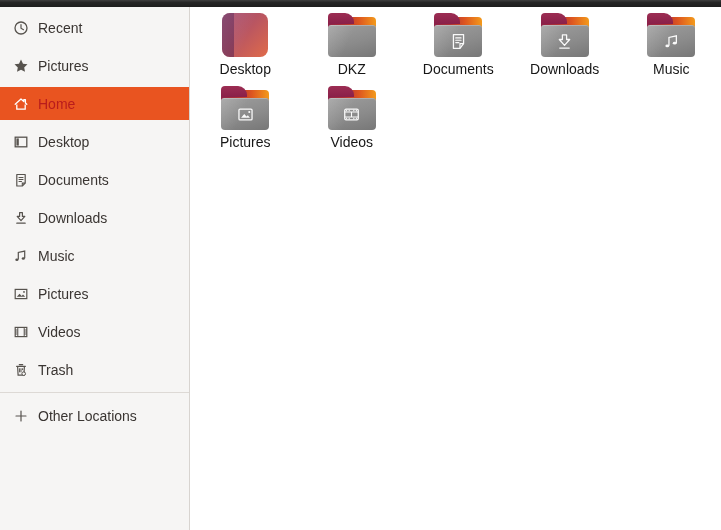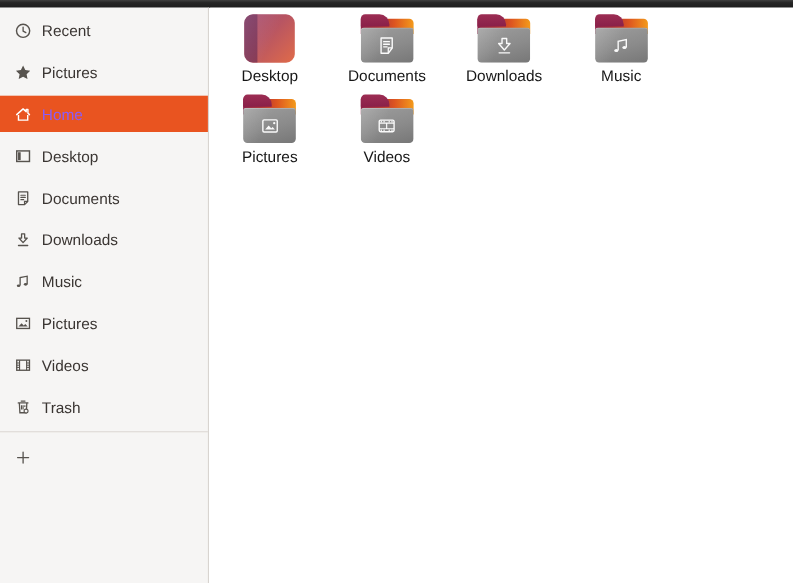--- a/index.html
+++ b/index.html
@@ -21,21 +21,21 @@
   .sidebar {
     position:absolute; top:7px; left:0; bottom:0; width:190px;
     background:#f6f5f4; border-right:1px solid #d8d4d0;
     display:flex; flex-direction:column;
   }
   .sb-list { list-style:none; padding-top:2px; }
   .sb-item {
     position:relative; height:38px; display:flex; align-items:center;
     color:#3a3532; font-size:14px; cursor:pointer;
   }
-  .sb-item.active { color:#8b5cf6; }
+  .sb-item.active { color:#b91c1c; }
   .sb-item.active::before {
     content:""; position:absolute; left:0; right:0; top:2px; bottom:3px;
     background:#e95420;
   }
   .sb-icon {
     position:relative; z-index:1; width:16px; height:16px;
     margin-left:13px; margin-right:9px; color:#57534e; flex:none;
   }
   .sb-item.active .sb-icon { color:#ffffff; }
   .sb-icon svg { width:16px; height:16px; display:block; }
@@ -199,30 +199,41 @@
           <span class="sb-label">Trash</span>
         </li>
       </ul>
     <div class="sb-sep"></div>
     <div class="sb-item" id="other-locations">
       <span class="sb-icon" id="plus-icon-slot">
           <svg viewBox="0 0 16 16">
             <path d="M8 3v10M3 8h10" stroke="currentColor" stroke-width="1.2" stroke-linecap="round"></path>
           </svg>
         </span>
+      <span class="sb-label">Other Locations</span>
     </div>
   </aside>
 
   <main class="content" id="grid">
       <div class="grid-row">
         <div class="cell">
           <div class="icon-wrap">
             <div class="desktop-icon"></div>
           </div>
           <div class="file-label">Desktop</div>
+        </div>
+        <div class="cell">
+          <div class="icon-wrap">
+            <div class="folder">
+              <div class="f-back"></div>
+              <div class="f-tab"></div>
+              <div class="f-front"></div>
+            </div>
+          </div>
+          <div class="file-label">DKZ</div>
         </div>
         <div class="cell">
           <div class="icon-wrap">
             <div class="folder">
               <div class="f-back"></div>
               <div class="f-tab"></div>
               <div class="f-front">
                 <svg class="emblem" viewBox="0 0 18 18">
                   <path d="M4.2 2.4h9.6v8.6l-3.4 4.6H4.2z" stroke="#fff" fill="none" stroke-width="1.2" stroke-linejoin="round"></path>
                   <path d="M10.4 15.4v-4.4h3.4" stroke="#fff" fill="none" stroke-width="1.1"></path>

